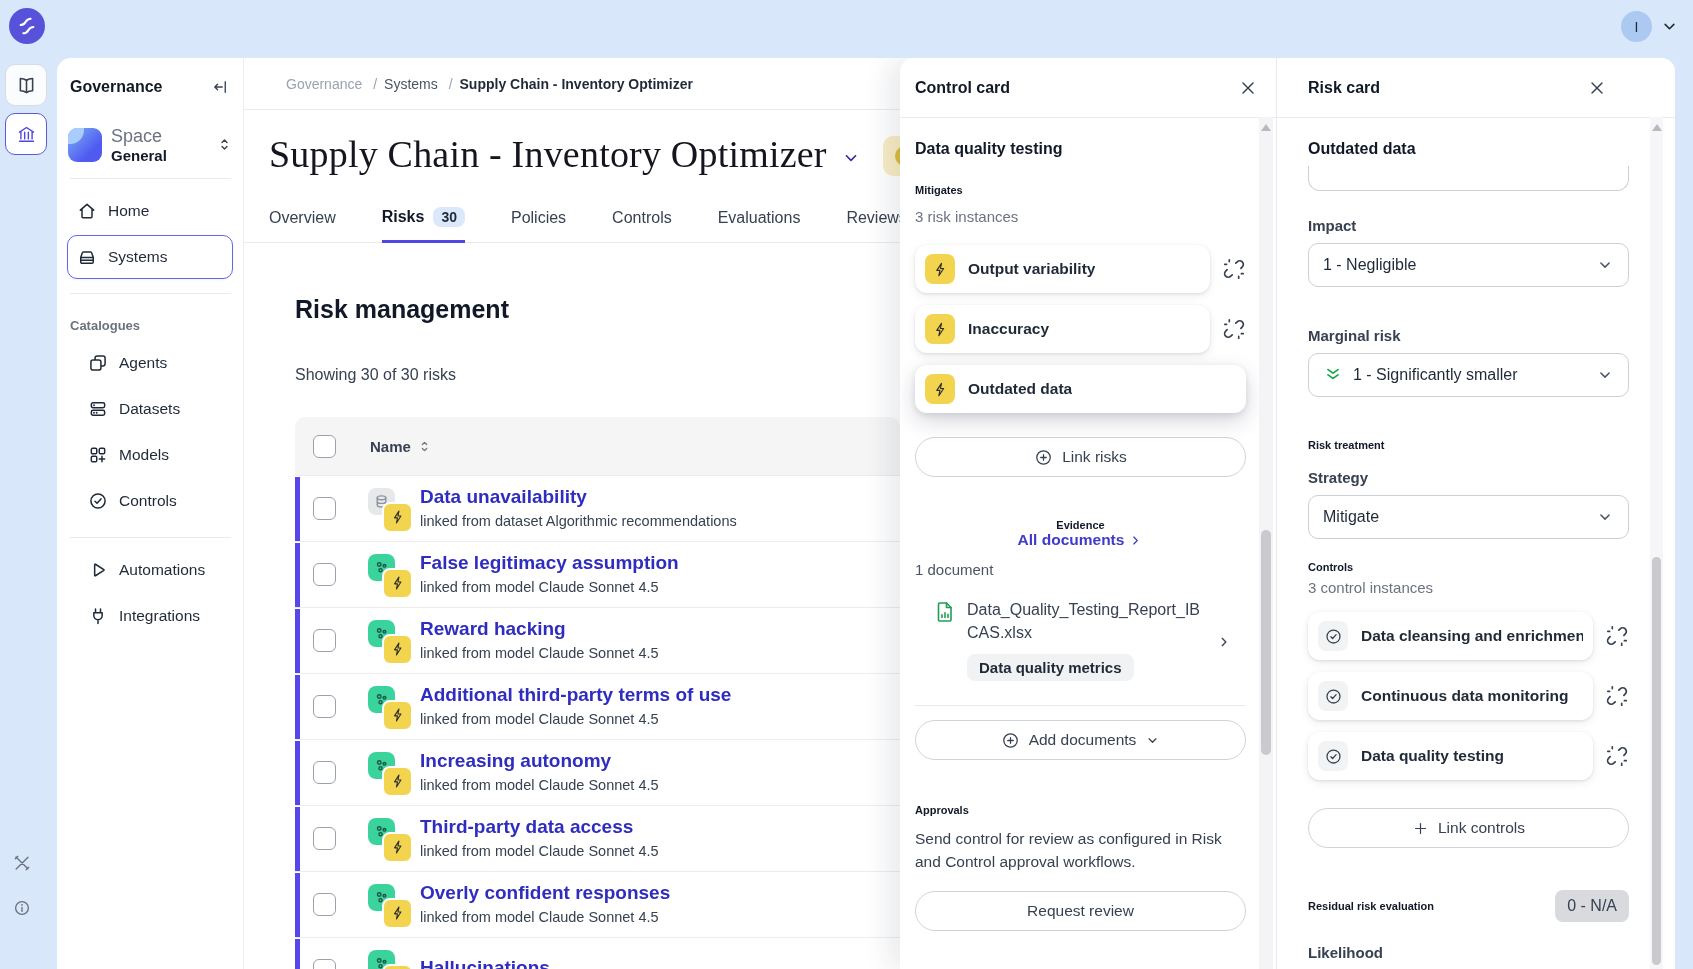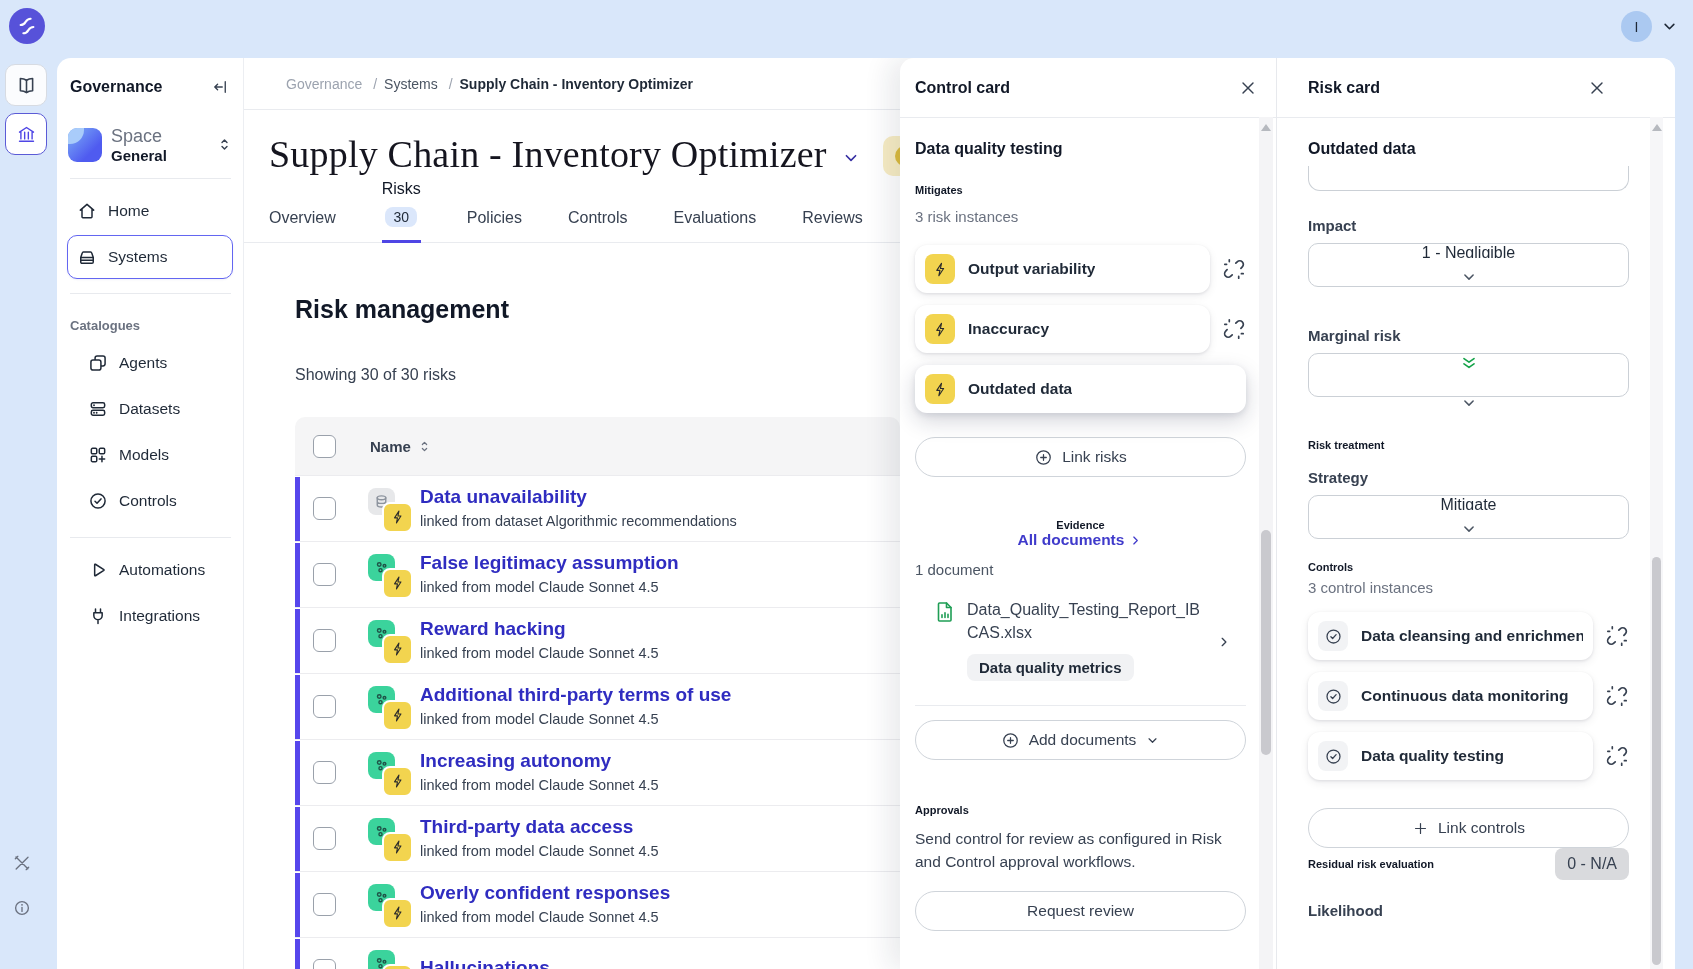--- a/index.html
+++ b/index.html
@@ -64,21 +64,21 @@
               color:#15151f;letter-spacing:.2px;margin:0;}
   .title-chev{width:20px;height:20px;color:#3730a3;margin-left:14px;margin-top:8px;cursor:pointer;}
   .sys-badge{margin-left:22px;margin-top:4px;display:flex;align-items:center;gap:9px;background:#f8edc4;
              border-radius:10px;height:40px;padding:0 46px 0 12px;flex:none;cursor:pointer;}
   .sys-badge .dot{width:20px;height:20px;border-radius:50%;background:#dcbc3e;color:#fff;display:flex;align-items:center;justify-content:center;}
   .sys-badge .dot .icn{width:12px;height:12px;}
   .tabs{display:flex;gap:46px;align-items:flex-end;margin-top:24px;padding-left:25px;height:42px;
         border-bottom:1px solid #e9ebef;white-space:nowrap;}
   .tab{display:flex;align-items:center;gap:9px;font-size:16px;color:#374151;padding-bottom:13px;
        border-bottom:3px solid transparent;margin-bottom:-1px;cursor:pointer;}
-  .tab.active{border-bottom-color:#4f46e5;color:#111827;font-weight:400;flex-direction:column;}
+  .tab.active{border-bottom-color:#4f46e5;color:#111827;font-weight:700;}
   .tab-count{background:#dbe7fb;border-radius:8px;padding:2px 8px;font-size:14px;color:#1f2937;}
   .section-title{font-size:25px;font-weight:700;color:#111827;margin:52px 0 0 51px;}
   .showing{font-size:16px;color:#374151;margin:42px 0 0 51px;}
 
   .rtable{margin:33px 0 0 51px;}
   .thead{background:#f5f5f6;border-radius:10px 10px 0 0;height:58px;display:flex;align-items:center;padding-left:18px;}
   .cb{width:21px;height:21px;border:1.5px solid #9aa1ab;border-radius:6px;background:#fff;flex:none;cursor:pointer;}
   .th-name{font-size:15px;font-weight:700;color:#374151;margin-left:34px;display:flex;align-items:center;gap:6px;}
   .th-name .icn{width:15px;height:15px;color:#6b7280;cursor:pointer;}
   .trow{position:relative;height:65px;border-top:1px solid #ececef;display:flex;align-items:center;
@@ -138,21 +138,21 @@
   .doc-ic{width:24px;height:24px;color:#1f9e55;margin-top:2px;}
   .doc-name{font-size:16px;color:#374151;margin-left:10px;width:242px;word-break:break-all;line-height:1.45;}
   .doc-chev{position:absolute;right:14px;top:36px;width:16px;height:16px;color:#374151;}
   .doc-tag{display:inline-block;background:#f1f2f4;border-radius:8px;padding:5px 12px;font-size:15px;font-weight:700;
            color:#1f2937;margin:10px 0 0 52px;}
   .hdiv{height:1px;background:#e9ebef;margin:24px 0 0;}
   .approv-text{font-size:15.5px;color:#374151;line-height:1.45;margin-top:12px;}
 
   .fld-label{font-size:15px;font-weight:700;color:#374151;margin-bottom:9px;}
   .select{height:42px;border:1px solid #cbd0d6;border-radius:10px;display:flex;align-items:center;
-          padding:0 14px;font-size:16px;color:#1f2937;cursor:pointer;background:#fff;gap:10px;flex-direction:column;}
+          padding:0 14px;font-size:16px;color:#1f2937;cursor:pointer;background:#fff;gap:10px;}
   .select .val{flex:1;white-space:nowrap;overflow:hidden;}
   .select .chev{width:18px;height:18px;color:#4b5563;flex:none;}
   .select .lead{width:20px;height:20px;color:#16a34a;flex:none;}
   .cut-select{height:24px;border:1px solid #cbd0d6;border-top:none;border-radius:0 0 12px 12px;margin-top:8px;}
   .gray-badge{background:#d9dadd;border-radius:8px;padding:7px 12px;font-size:16px;color:#374151;}
 
   
   .sb-track{position:absolute;top:59px;bottom:0;background:#f4f4f6;}
   .panel-control .sb-track{right:3px;width:14px;}
   .panel-risk .sb-track{right:12px;width:13px;background:#f6f6f8;}
@@ -846,21 +846,21 @@
 
         <button class="pill-btn" style="margin-top:28px;">
           <span class="icn" style="width:17px;height:17px;">
               <svg viewBox="0 0 24 24" fill="none" stroke="currentColor" stroke-width="1.8" stroke-linecap="round" stroke-linejoin="round">
                 <path d="M12 5v14M5 12h14" stroke-width="1.7"></path>
               </svg>
             </span>
           <span>Link controls</span>
         </button>
 
-        <div class="row-between" style="">
+        <div class="row-between" style="margin-top:42px;">
           <span class="sub-head">Residual risk evaluation</span>
           <span class="gray-badge">0 - N/A</span>
         </div>
 
         <div class="fld-label" style="margin-top:22px;">Likelihood</div>
 
       </div>
       <div class="sb-track">
         <span class="sb-arrow"></span>
         <span class="sb-thumb"></span>

